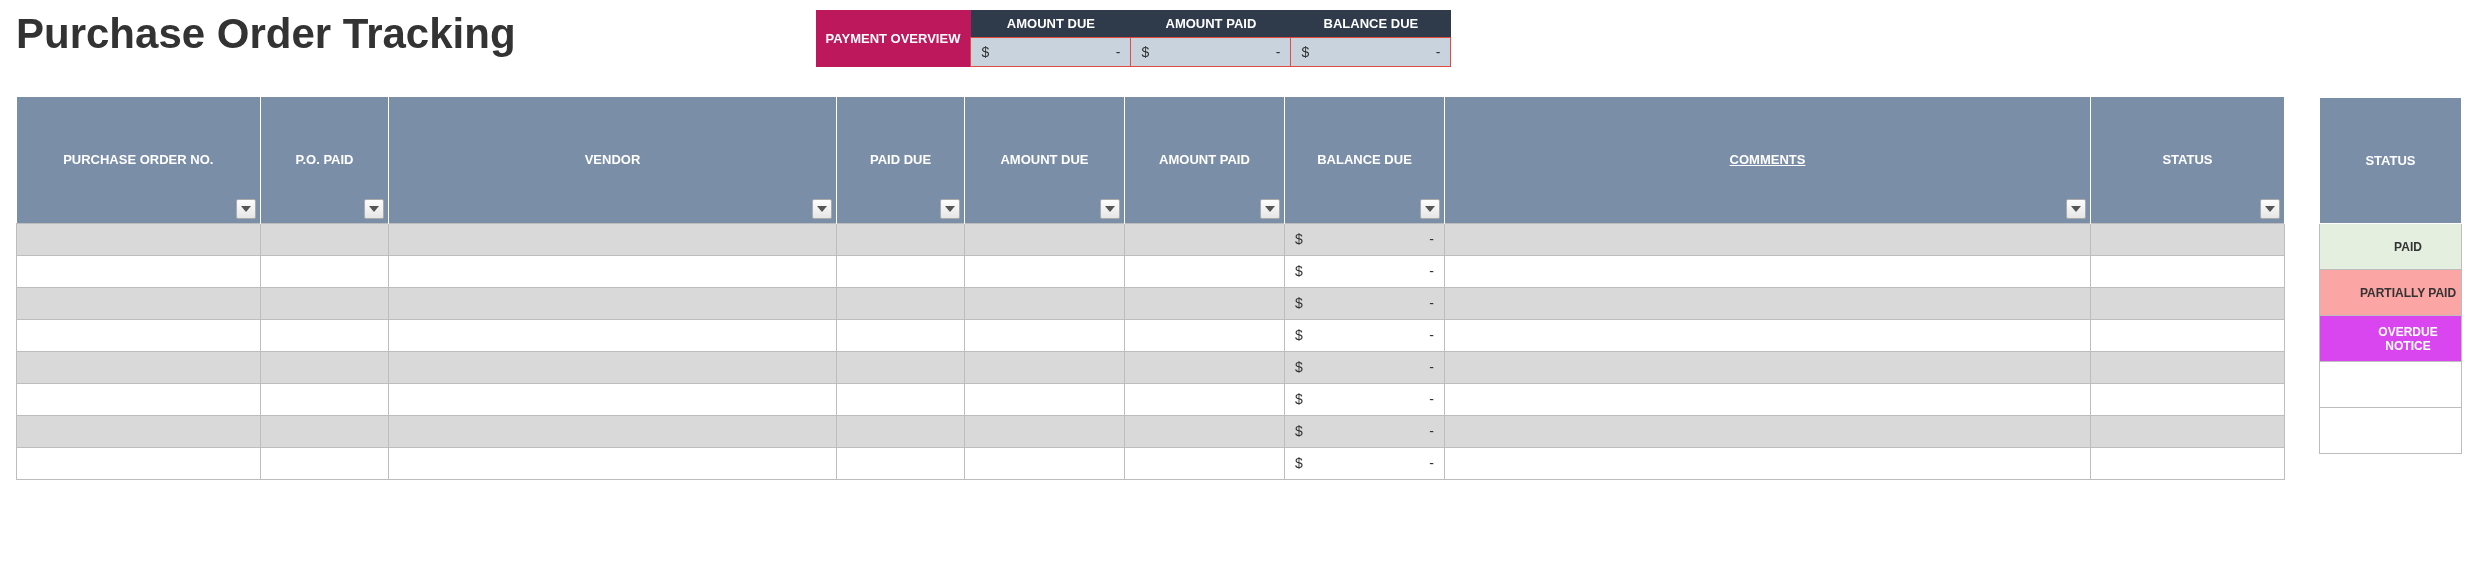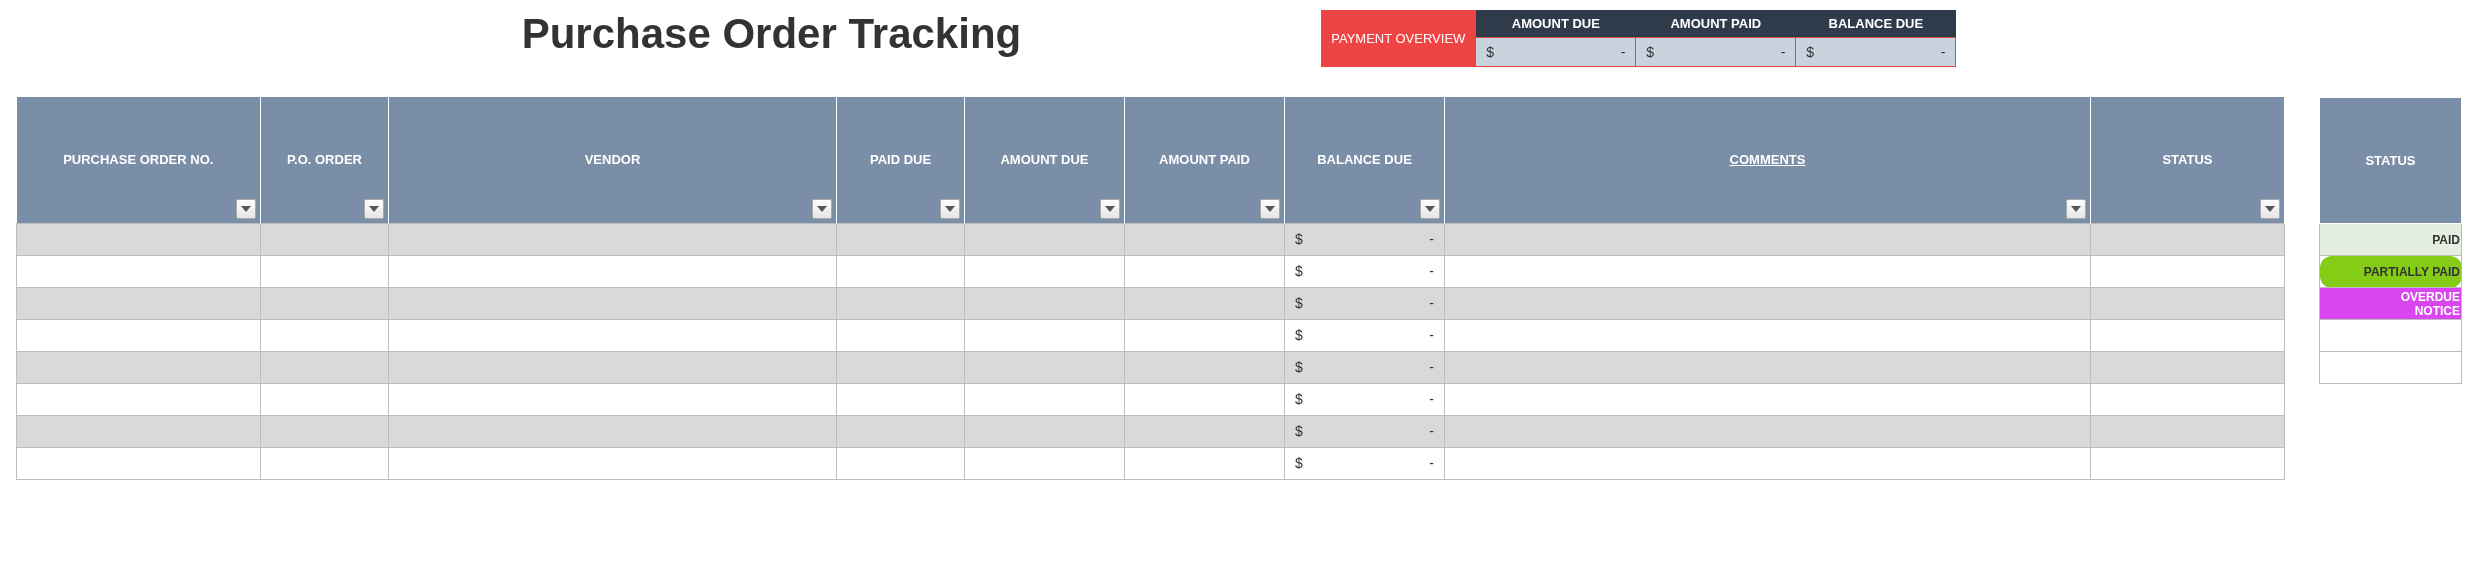--- a/index.html
+++ b/index.html
@@ -8,43 +8,42 @@
     padding: 10px 10px 10px 16px;
     font-family: Arial, Helvetica, sans-serif;
     background: #fff;
     color: #333;
   }
   .top-row {
     display: flex;
     align-items: flex-start;
     gap: 40px;
     margin-bottom: 30px;
-    justify-content: center;
   }
   .title {
     font-family: "Century Gothic", "Arial", sans-serif;
     font-size: 42px;
     font-weight: bold;
     color: #333;
     letter-spacing: 0;
   }
   .overview-table {
     border-collapse: collapse;
     margin-left: 260px;
   }
   .overview-table th, .overview-table td {
     padding: 6px 10px;
     font-size: 13px;
     text-align: center;
     white-space: nowrap;
   }
   .ov-label {
-    background: #ef4444;
+    background: #be185d;
     color: #fff;
-    font-weight: normal;
+    font-weight: bold;
     vertical-align: middle;
     width: 140px;
   }
   .ov-head {
     background: #2f3b4b;
     color: #fff;
     font-weight: bold;
     width: 160px;
   }
   .ov-val {
@@ -121,28 +120,28 @@
   .legend-table th {
     background: #7b8ea7;
     color: #fff;
     font-size: 13px;
     font-weight: bold;
     height: 126px;
     border: 1px solid #fff;
   }
   .legend-table td {
     border: 1px solid #bdbdbd;
-    height: 32px;
-    text-align: right;
+    height: 46px;
+    text-align: center;
     font-size: 12px;
     font-weight: bold;
     padding-left: 36px;
   }
   .leg-paid { background: #e4efe0; color: #333; }
-  .leg-partial { background: #84cc16; color: #333; border-radius: 12px; }
+  .leg-partial { background: #fca5a5; color: #333; }
   .leg-overdue { background: #d946ef; color: #fff; }
   .leg-empty { background: #fff; }
 </style>
 </head>
 <body>
 
 <div class="top-row">
   <div class="title">Purchase Order Tracking</div>
 
   <table class="overview-table">
@@ -179,21 +178,21 @@
 
 <div class="body-row">
   <table class="main-table">
     <thead>
         <tr id="main-header-row">
           <th style="width: 244px;"><span>PURCHASE ORDER NO.</span><div class="filter-btn">
               <svg width="10" height="6" viewBox="0 0 10 6">
                 <polygon points="0,0 10,0 5,6" fill="#555"></polygon>
               </svg>
             </div></th>
-          <th style="width: 128px;"><span>P.O. ORDER</span><div class="filter-btn">
+          <th style="width: 128px;"><span>P.O. PAID</span><div class="filter-btn">
               <svg width="10" height="6" viewBox="0 0 10 6">
                 <polygon points="0,0 10,0 5,6" fill="#555"></polygon>
               </svg>
             </div></th>
           <th style="width: 448px;"><span>VENDOR</span><div class="filter-btn">
               <svg width="10" height="6" viewBox="0 0 10 6">
                 <polygon points="0,0 10,0 5,6" fill="#555"></polygon>
               </svg>
             </div></th>
           <th style="width: 128px;"><span>PAID DUE</span><div class="filter-btn">

